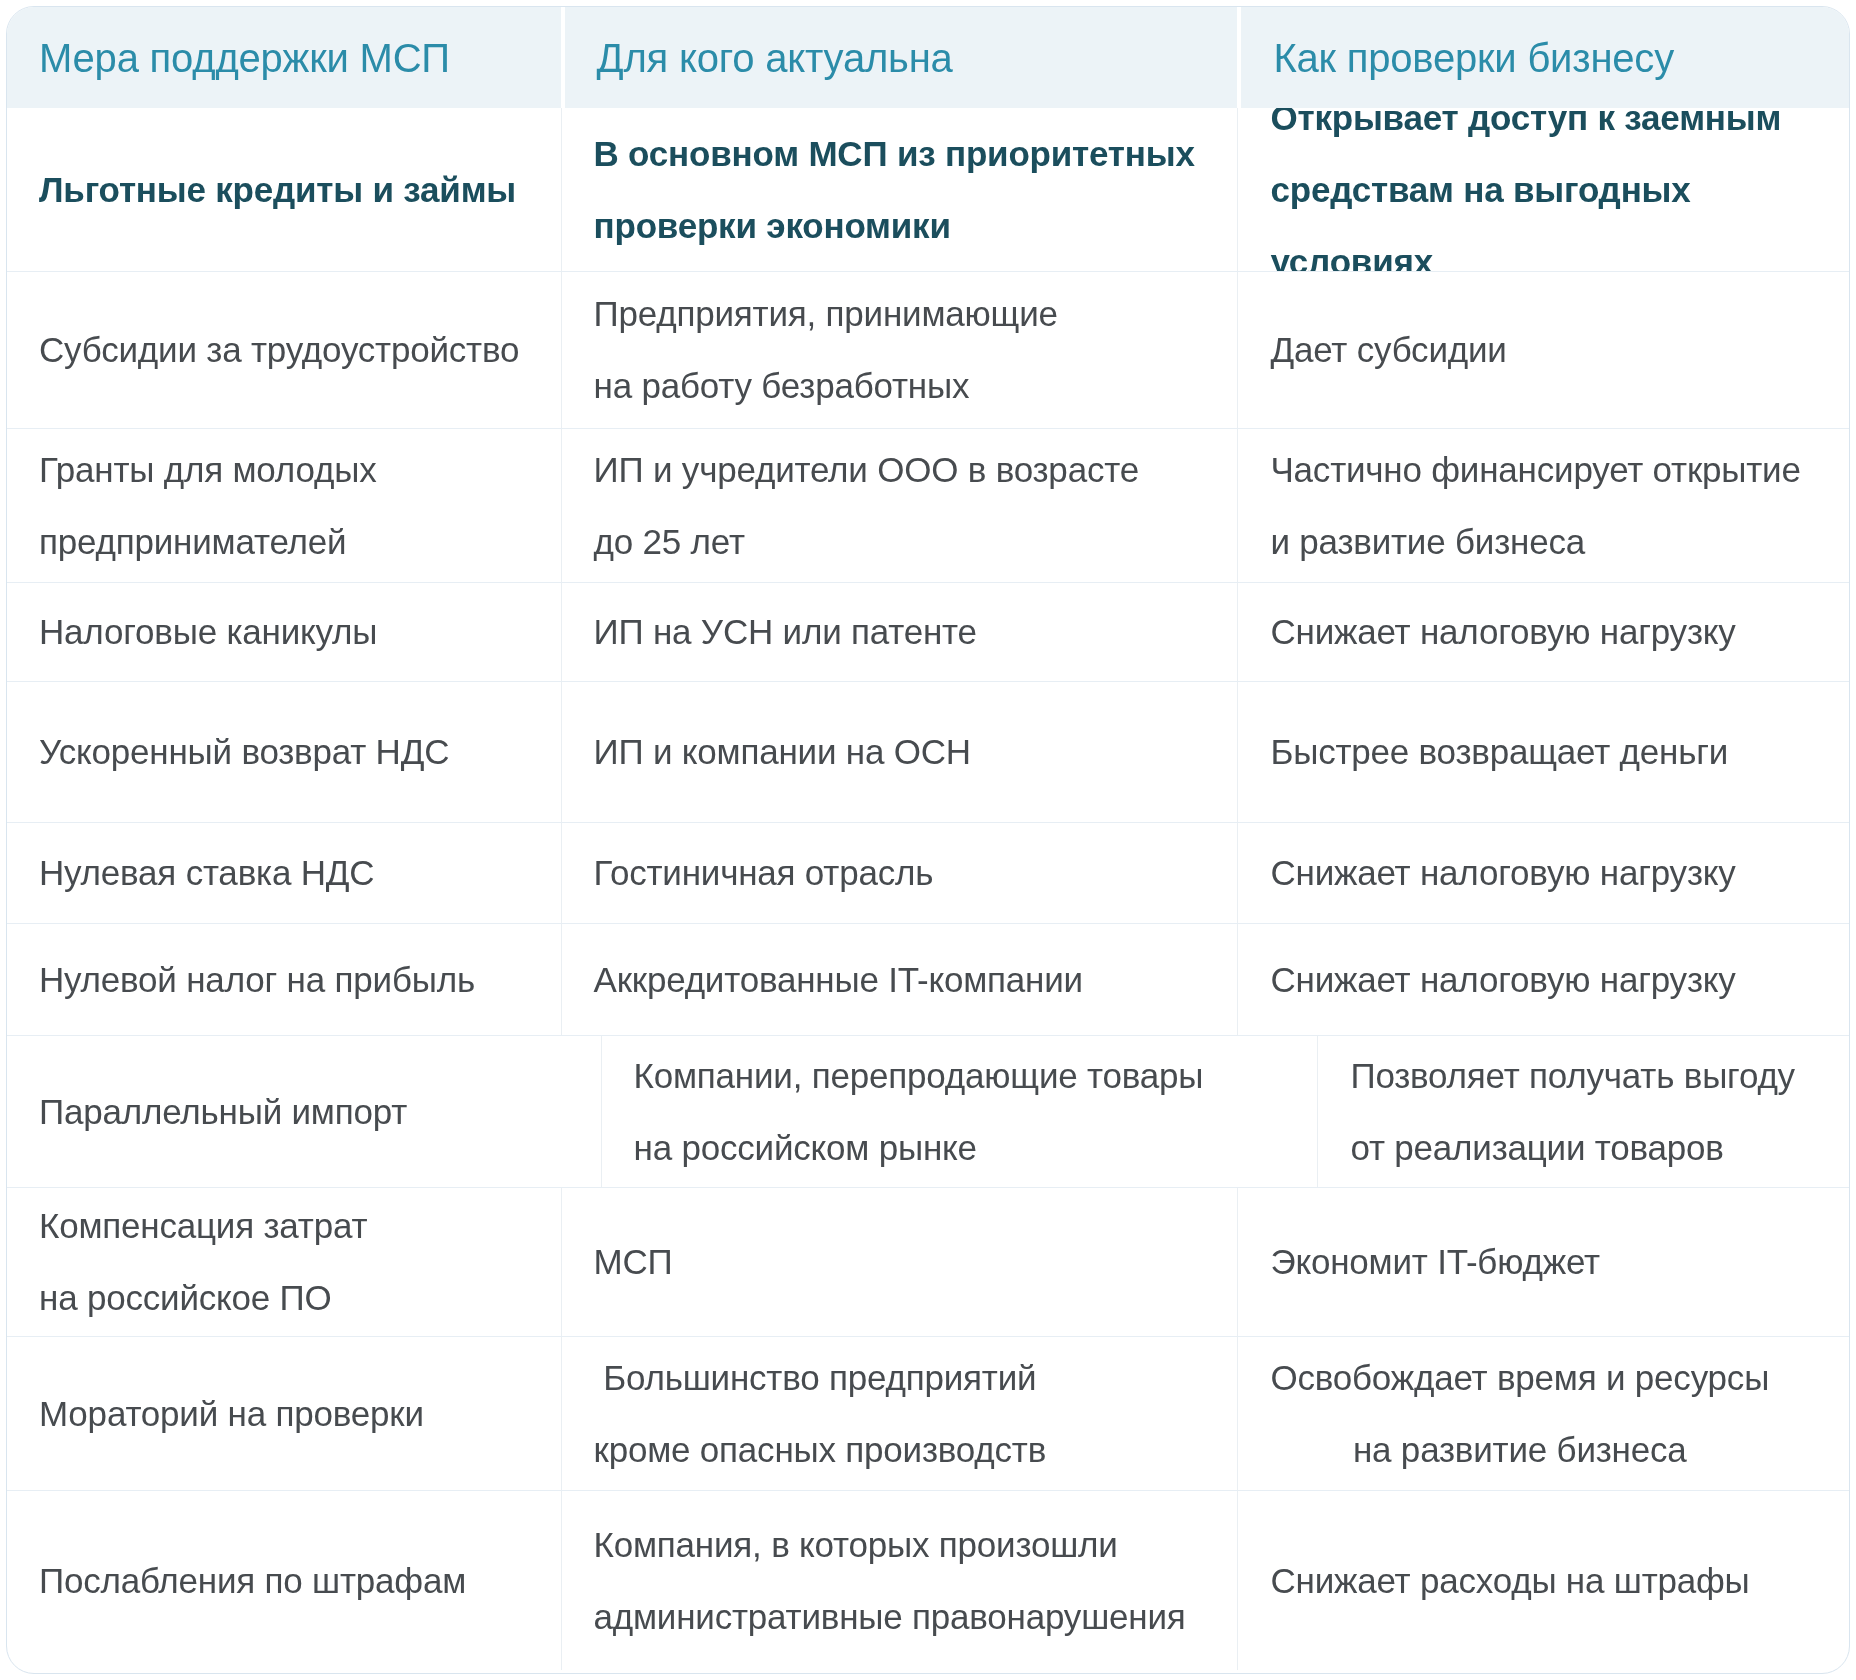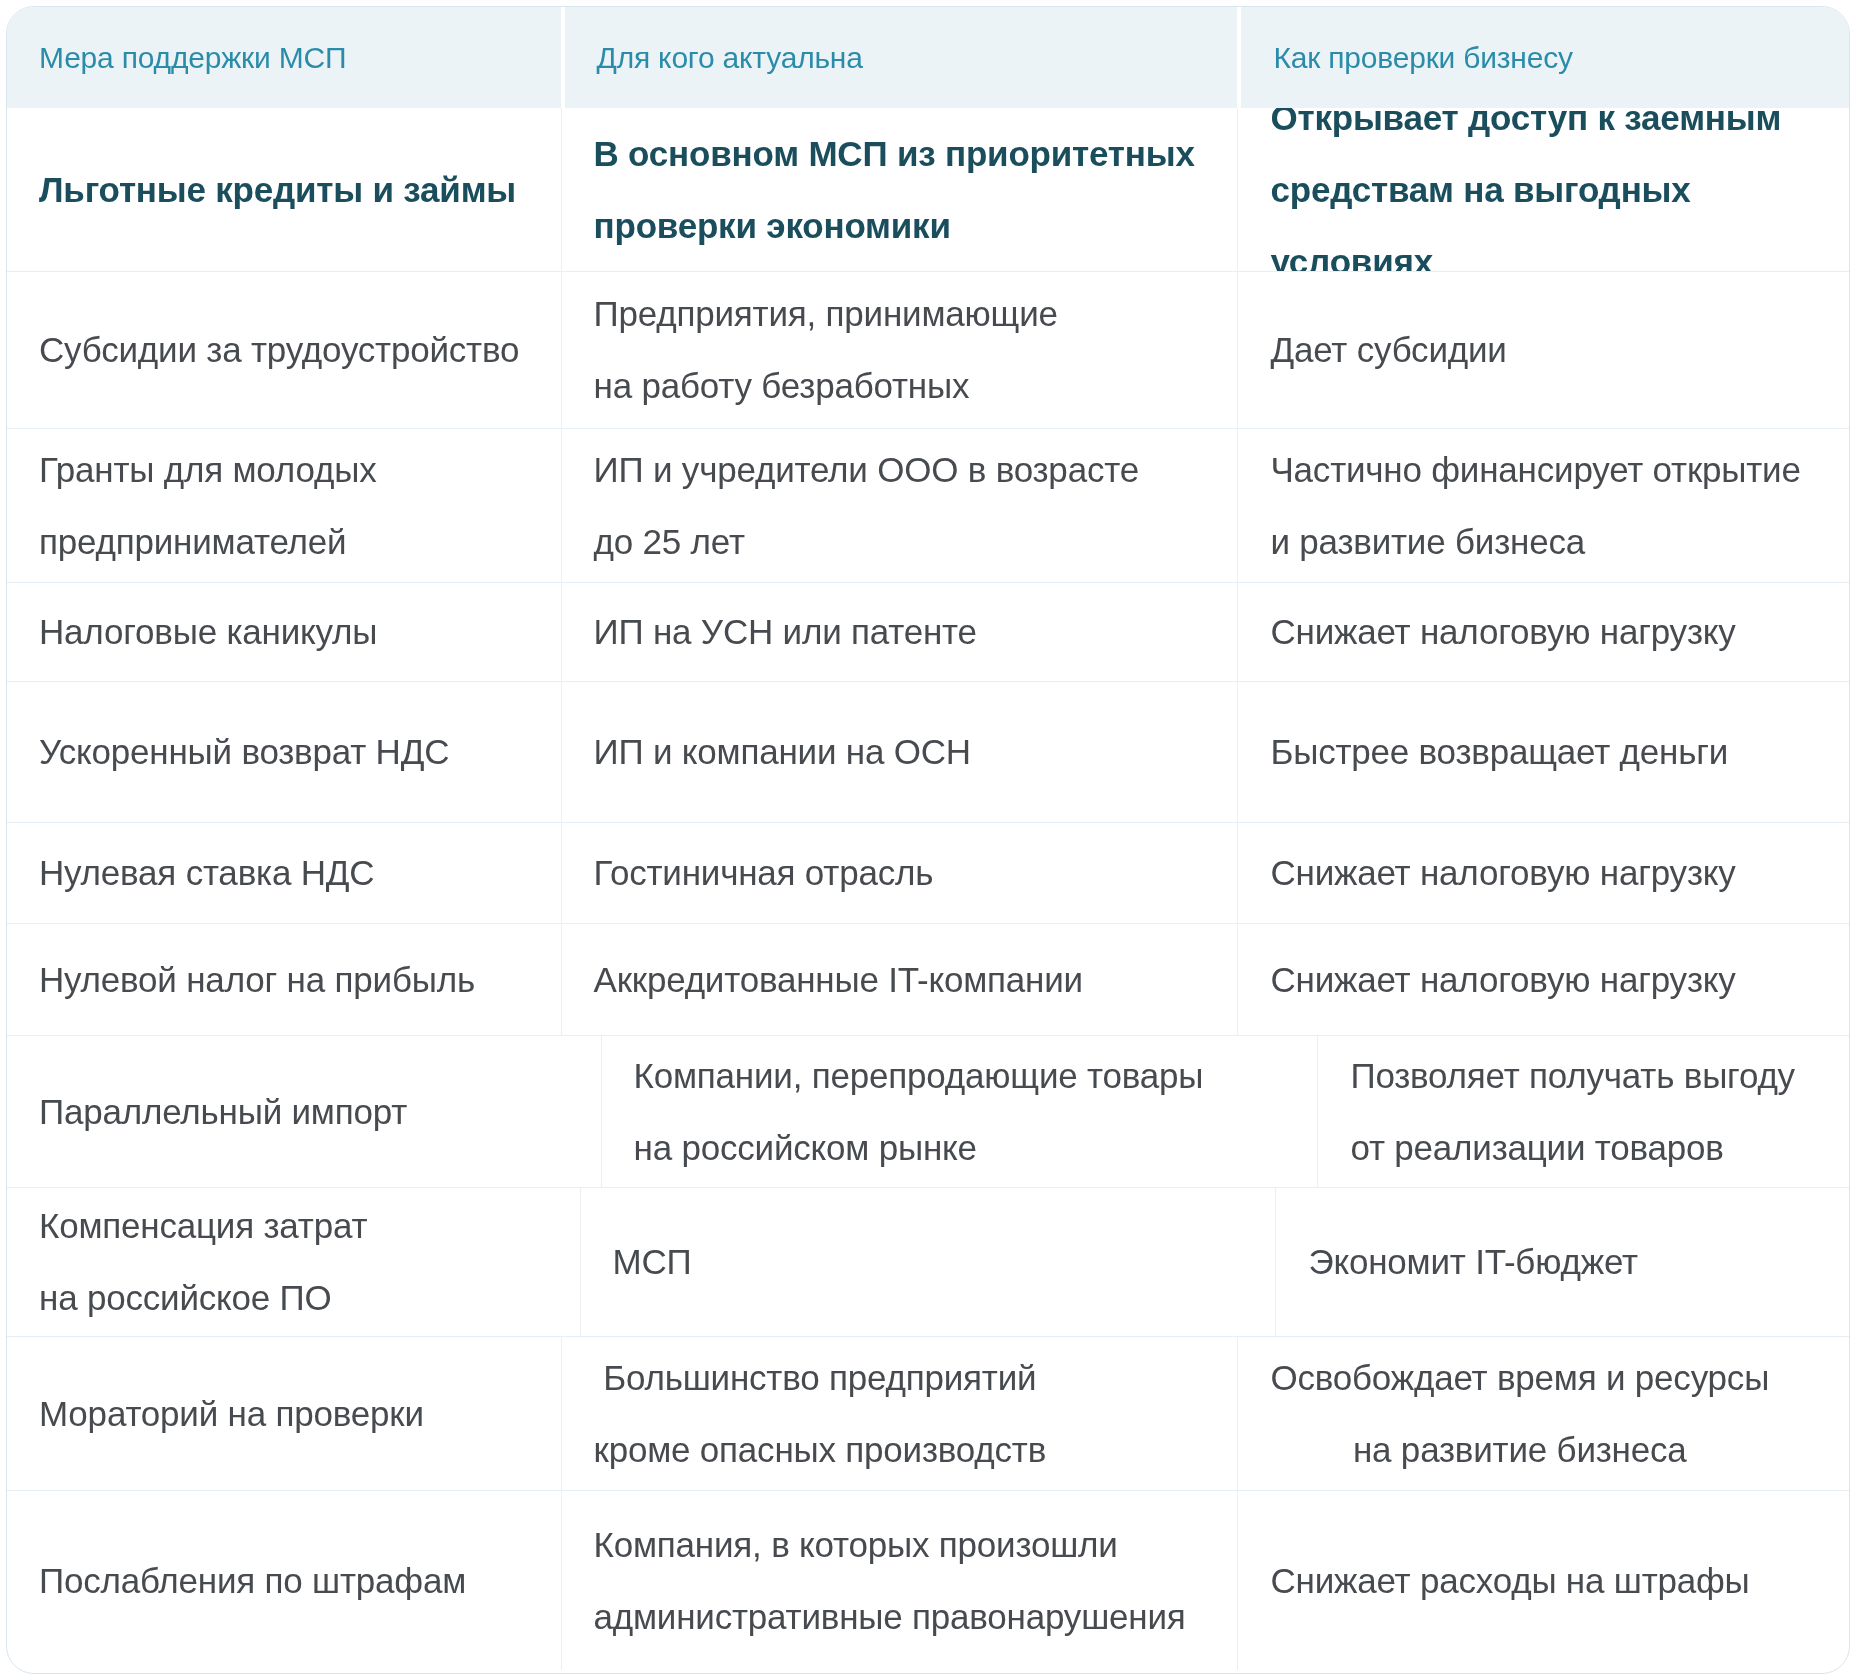--- a/index.html
+++ b/index.html
@@ -37,21 +37,21 @@
     letter-spacing:-0.2px;
     font-weight:500;
     color:var(--body-text);
     white-space:pre-line;
     overflow:hidden;
   }
   
   .row.header{height:101px;}
   .hcell{
     background:var(--header-bg);
-    font-size:30px;line-height:1.2;
+    font-size:40px;line-height:1.2;
     font-weight:500;
     color:var(--header-text);
     white-space:nowrap;
   }
   .hcell + .hcell{border-left:4px solid #ffffff;}
   
   #rows .row + .row{border-top:1.5px solid var(--hline);}
   #rows .cell + .cell{border-left:1.5px solid var(--vline);}
   #rows .row.highlight .cell{
     color:var(--highlight-text);
@@ -59,21 +59,21 @@
   }
   
   #rows .row:nth-child(1){height:163px;}
   #rows .row:nth-child(2){height:157px;}
   #rows .row:nth-child(3){height:154px;}
   #rows .row:nth-child(4){height:99px;}
   #rows .row:nth-child(5){height:141px;}
   #rows .row:nth-child(6){height:101px;}
   #rows .row:nth-child(7){height:112px;}
   #rows .row:nth-child(8){height:152px;gap:40px;}
-  #rows .row:nth-child(9){height:149px;gap:19px;}
+  #rows .row:nth-child(9){height:149px;}
   #rows .row:nth-child(10){height:154px;text-align:center;}
   #rows .row:nth-child(11){height:180px;}
 </style>
 </head>
 <body>
 
 <div class="card">
   <div class="row header">
     <div class="cell hcell">Мера поддержки МСП</div>
     <div class="cell hcell">Для кого актуальна</div>

